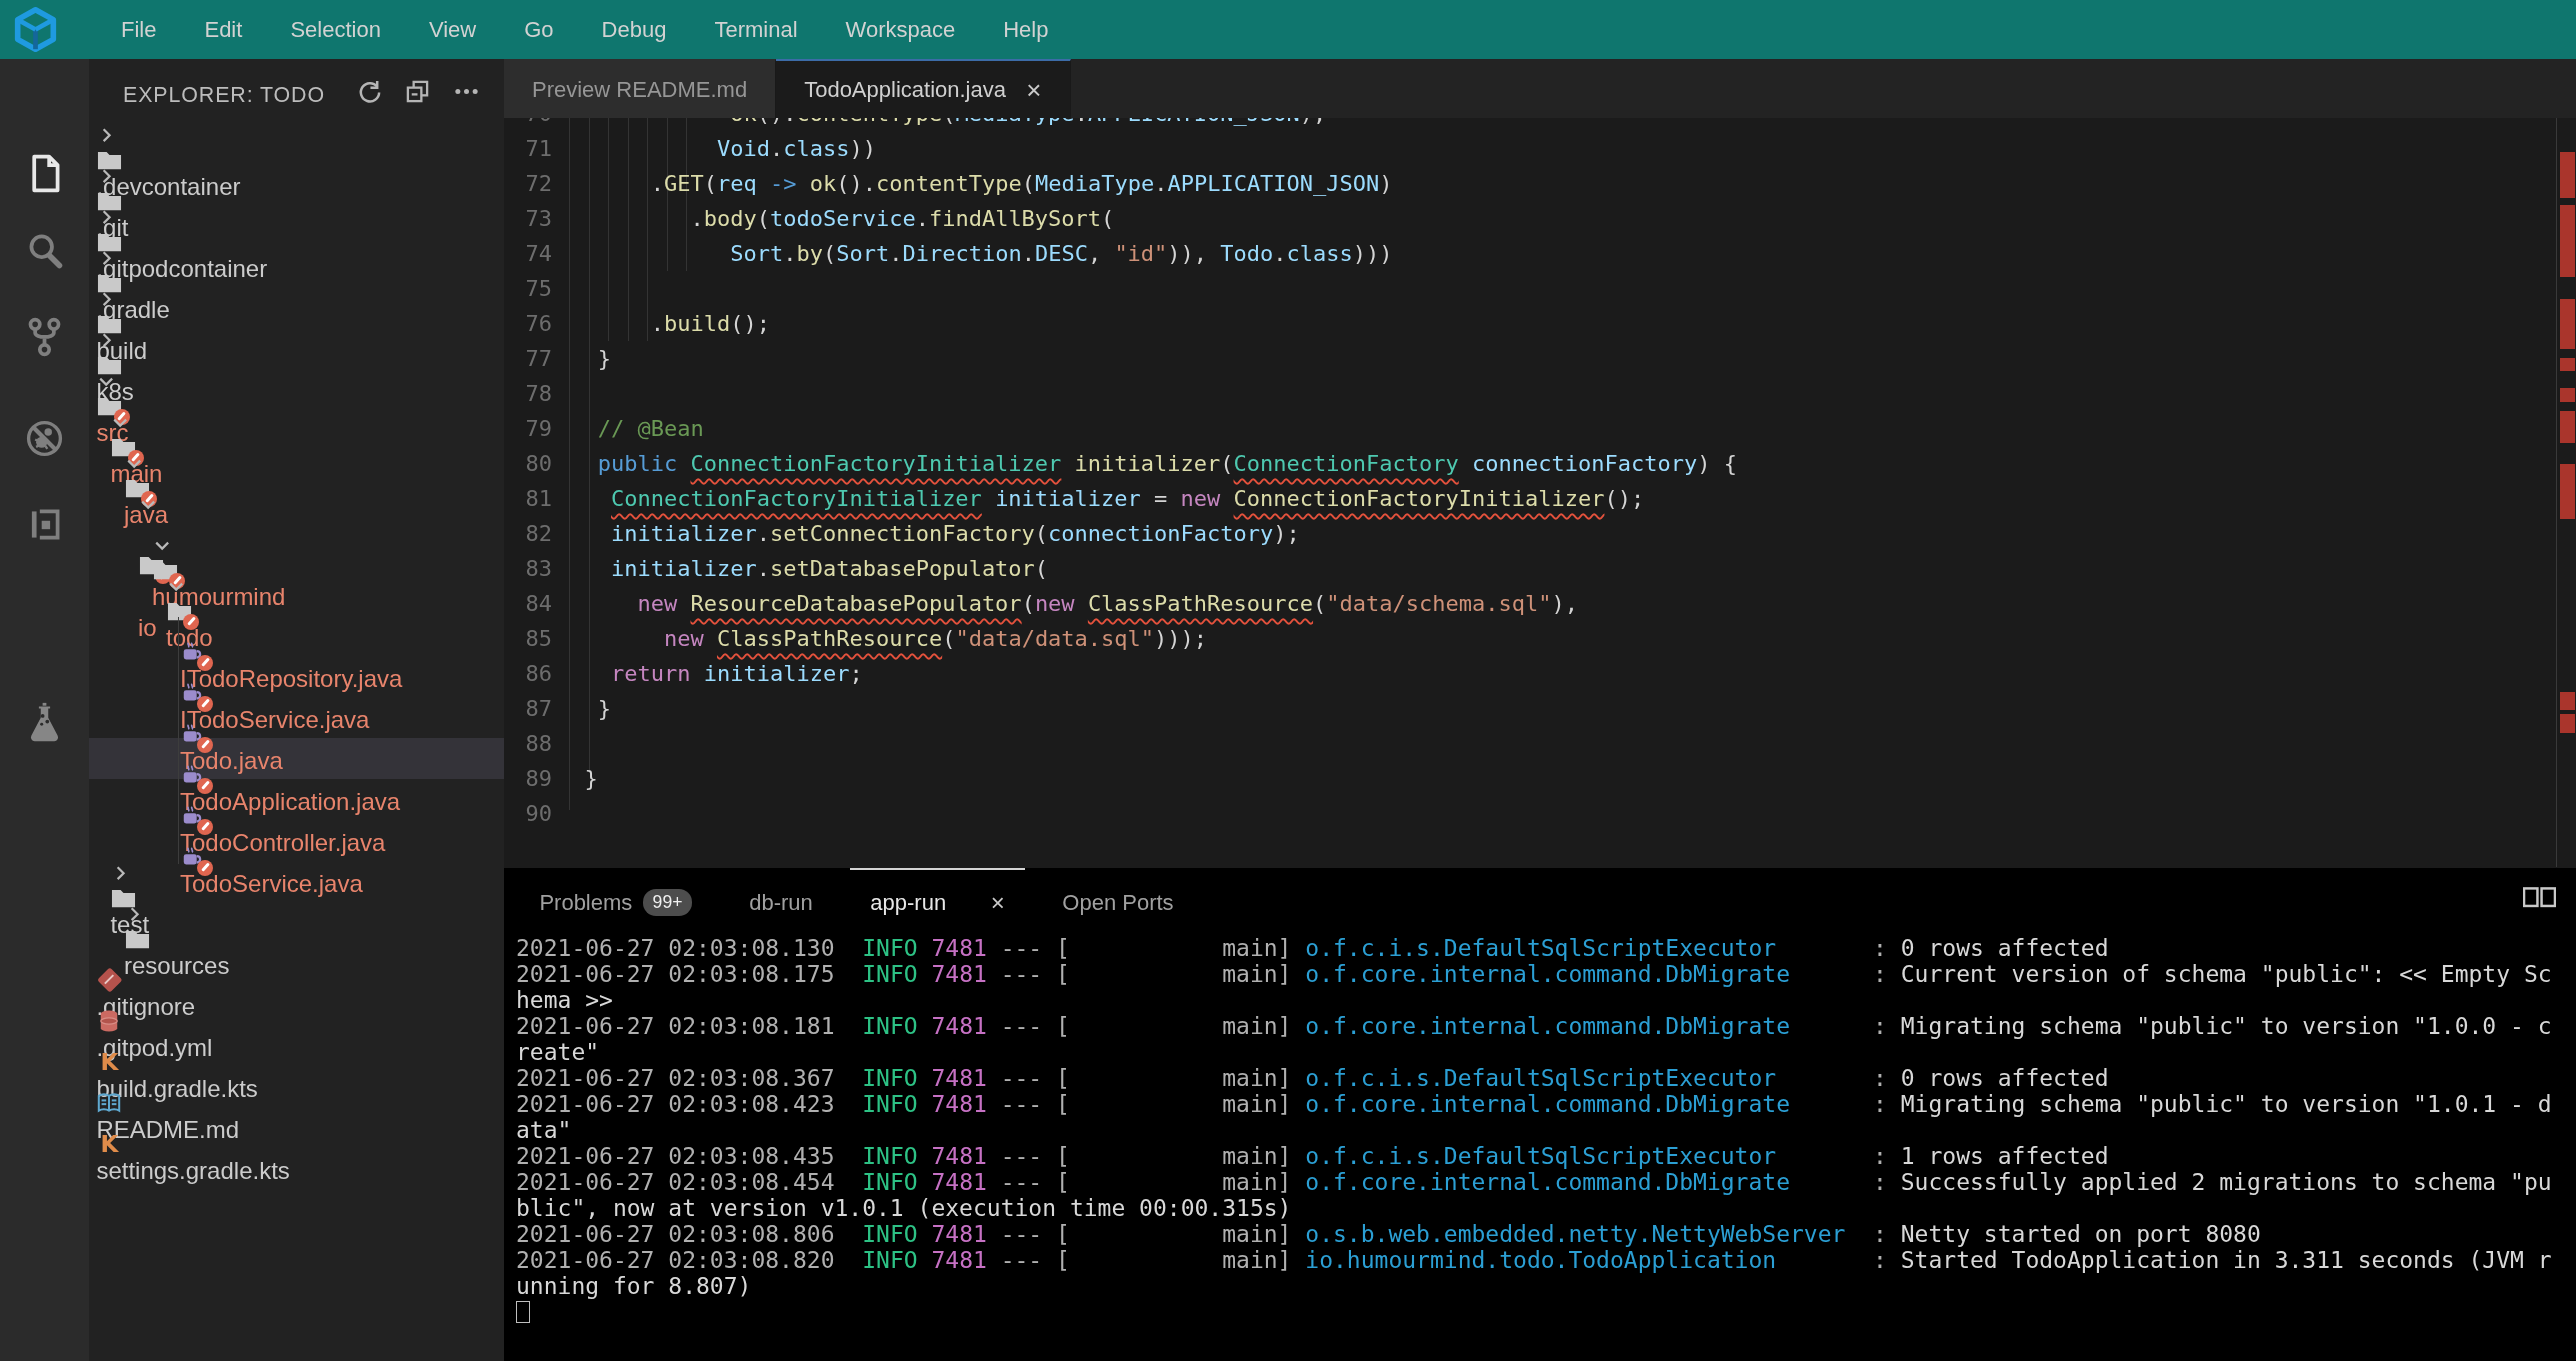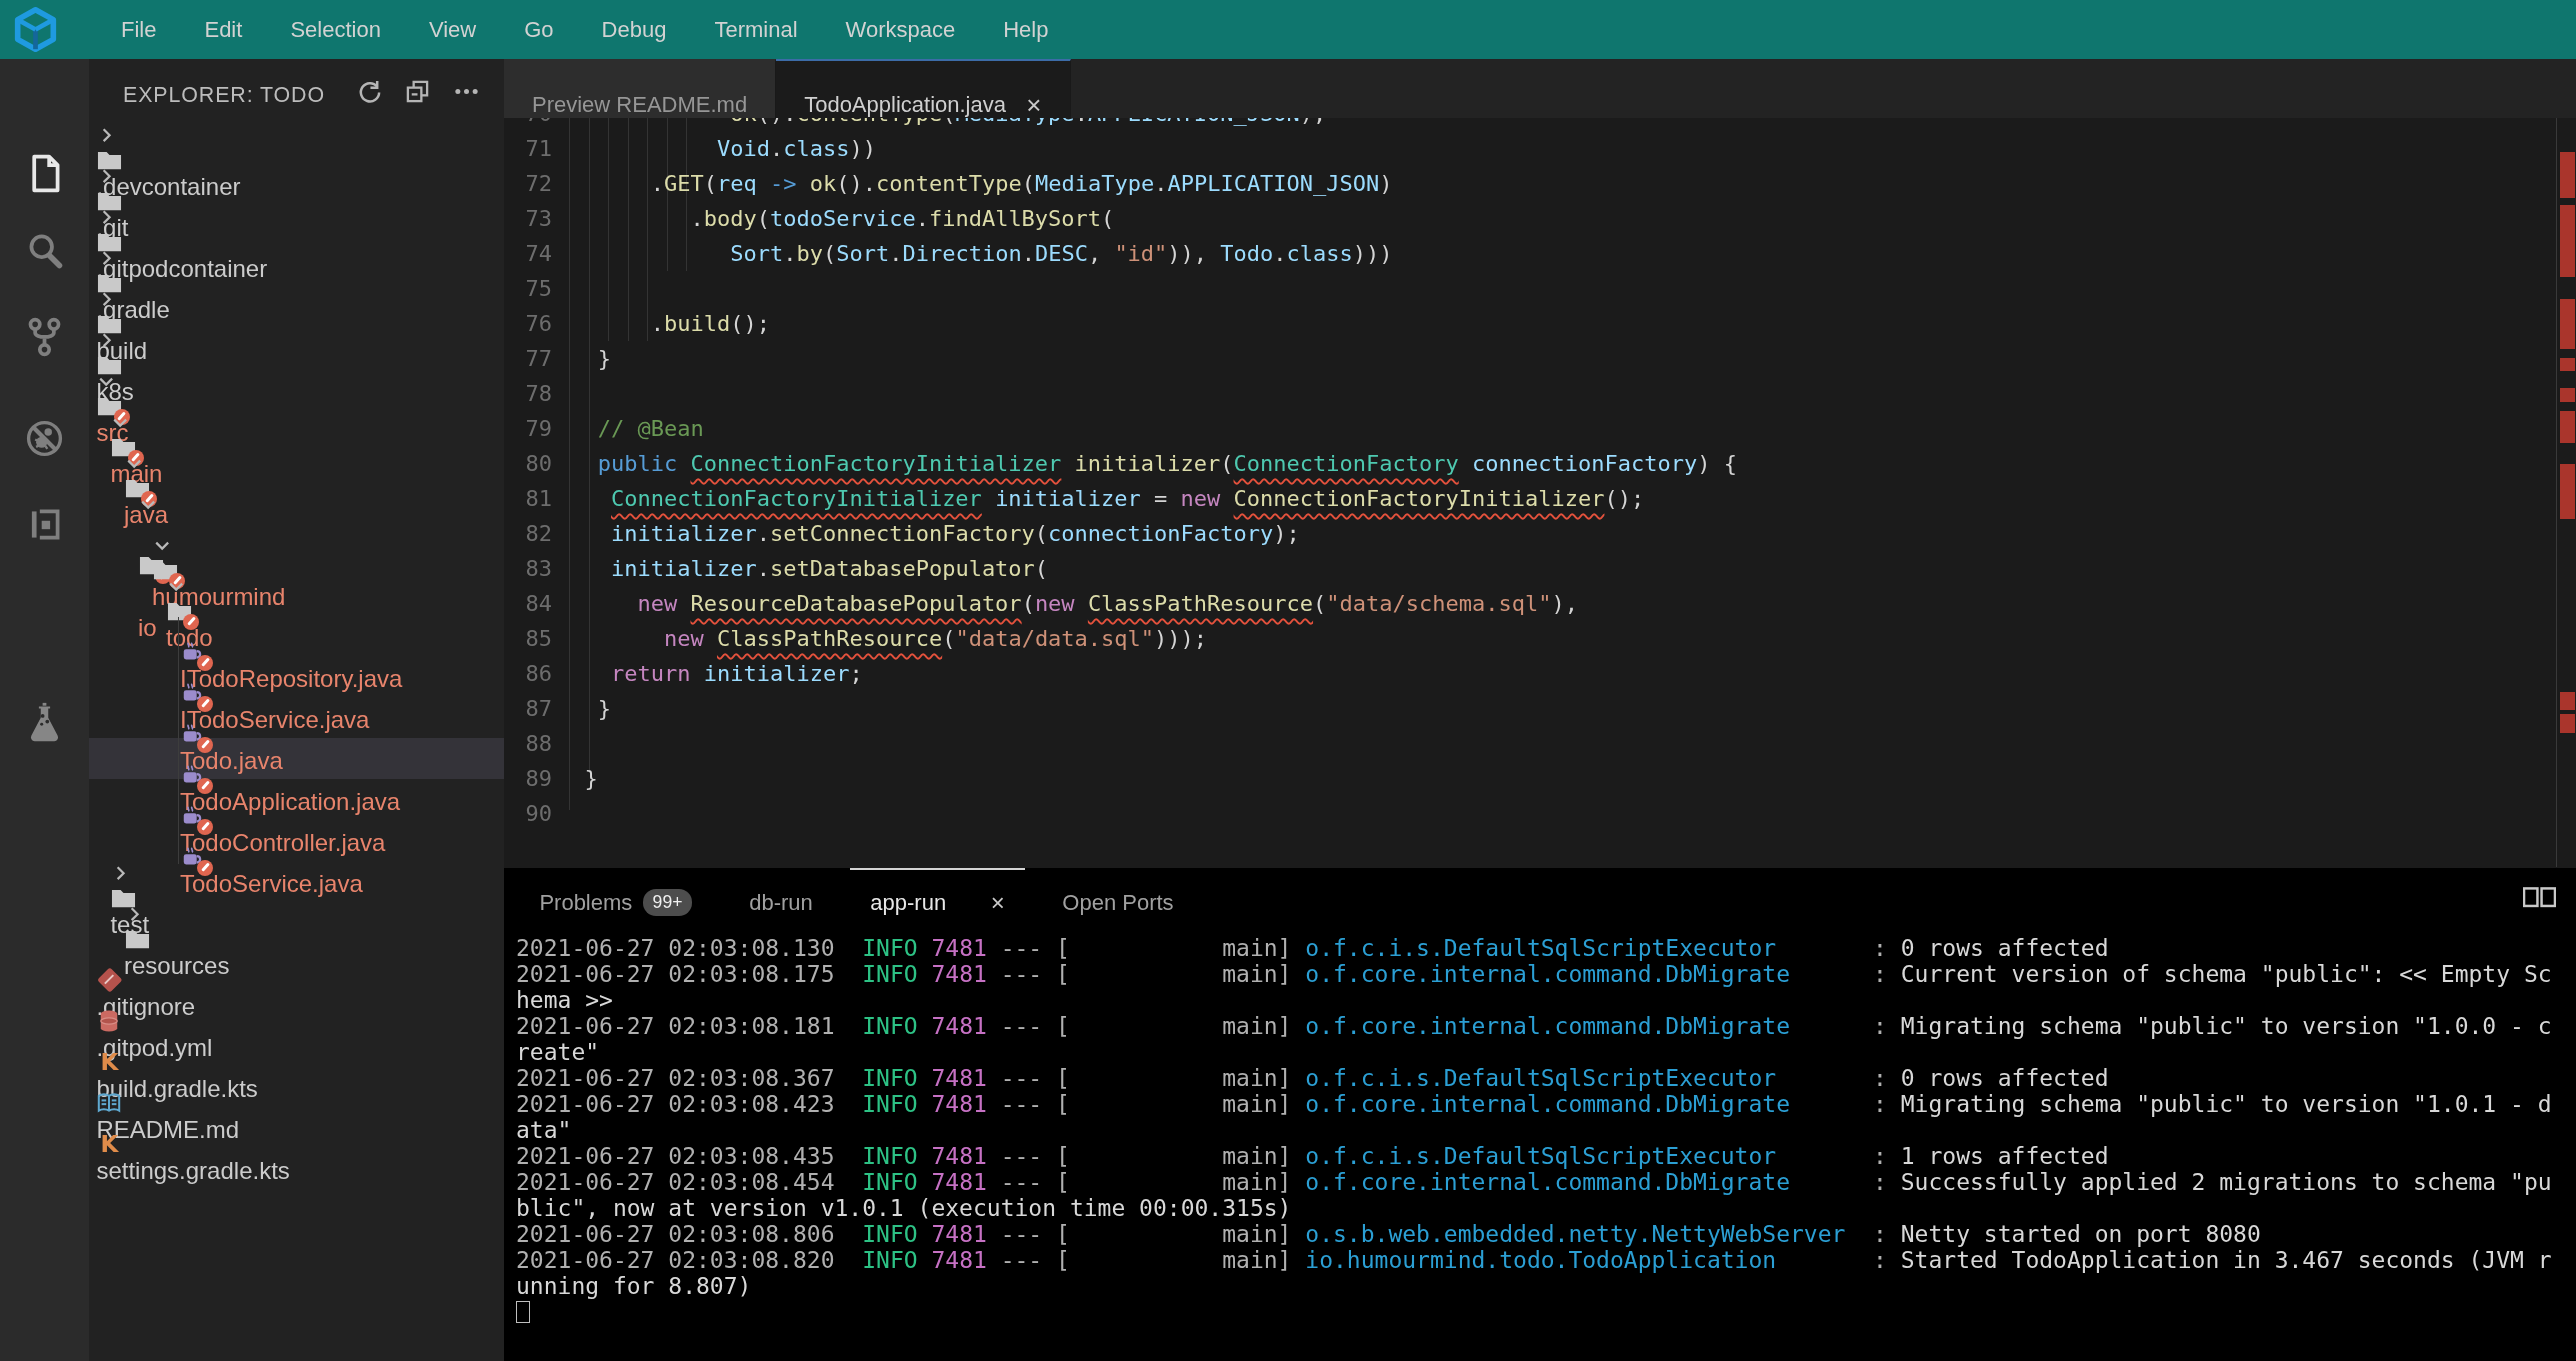--- a/index.html
+++ b/index.html
@@ -41,21 +41,21 @@
     border-radius:50%; background:#e06650; }
   .badge-err::after { content:""; position:absolute; left:6.5px; top:2.8px; width:2.8px; height:10.2px;
     background:#fff; transform:rotate(42deg); border-radius:1.9px; }
   .kicon { color:#e08c4a; font-weight:bold; font-size:23px; font-family:"DejaVu Sans", sans-serif; }
   .diamond { width:17.6px; height:17.6px; background:#b5524c; transform:rotate(45deg); border-radius:2.8px; position:relative; }
   .diamond::after { content:""; position:absolute; left:7.4px; top:2.8px; width:1.9px; height:12px; background:#e8c9c7; }
   .tree-guide { position:absolute; width:0; border-left:1.9px solid #3d3d3d; }
   
   .main { position:absolute; left:504px; top:59px; width:2072px; height:1302px; background:#1b1b1b; }
   .tabbar { position:absolute; left:0; top:0; width:100%; height:59px; background:#232323; display:flex; }
-  .etab { height:59px; display:flex; align-items:flex-end; padding:0 28px; font-size:22px;
+  .etab { height:59px; display:flex; align-items:center; padding:0 28px; font-size:22px;
     color:#969696; background:#2d2d2d; border-right:1.9px solid #191919; border-top:2.8px solid transparent; }
   .etab.active { background:#1b1b1b; color:#d0d0d0; border-top:2.8px solid #3c6ca8; }
   .etab .close { margin-left:20.4px; font-size:26px; color:#c9c9c9; line-height:1; }
   .editor { position:absolute; left:0; top:59px; width:100%; height:749px; overflow:hidden; }
   .codelines { position:absolute; left:0; top:-22px; width:100%; }
   .cl { height:35px; line-height:35px; white-space:pre; font-family:"DejaVu Sans Mono", monospace; font-size:22px; }
   .ln { display:inline-block; width:48px; text-align:right; color:#6d6d6d; margin-right:32.5px; }
   .tok-kw  { color:#569cd6; }
   .tok-ctl { color:#c586c0; }
   .tok-typ { color:#4ec9b0; }
@@ -588,21 +588,21 @@
           <div class="trml"><span class="t-w">hema &gt;&gt;</span></div>
           <div class="trml"><span class="t-d">2021-06-27 02:03:08.181  </span><span class="t-g">INFO</span><span class="t-d"> </span><span class="t-m">7481</span><span class="t-d"> --- [           main] </span><span class="t-c">o.f.core.internal.command.DbMigrate</span><span class="t-d">      : </span><span class="t-w">Migrating schema "public" to version "1.0.0 - c</span></div>
           <div class="trml"><span class="t-w">reate"</span></div>
           <div class="trml"><span class="t-d">2021-06-27 02:03:08.367  </span><span class="t-g">INFO</span><span class="t-d"> </span><span class="t-m">7481</span><span class="t-d"> --- [           main] </span><span class="t-c">o.f.c.i.s.DefaultSqlScriptExecutor</span><span class="t-d">       : </span><span class="t-w">0 rows affected</span></div>
           <div class="trml"><span class="t-d">2021-06-27 02:03:08.423  </span><span class="t-g">INFO</span><span class="t-d"> </span><span class="t-m">7481</span><span class="t-d"> --- [           main] </span><span class="t-c">o.f.core.internal.command.DbMigrate</span><span class="t-d">      : </span><span class="t-w">Migrating schema "public" to version "1.0.1 - d</span></div>
           <div class="trml"><span class="t-w">ata"</span></div>
           <div class="trml"><span class="t-d">2021-06-27 02:03:08.435  </span><span class="t-g">INFO</span><span class="t-d"> </span><span class="t-m">7481</span><span class="t-d"> --- [           main] </span><span class="t-c">o.f.c.i.s.DefaultSqlScriptExecutor</span><span class="t-d">       : </span><span class="t-w">1 rows affected</span></div>
           <div class="trml"><span class="t-d">2021-06-27 02:03:08.454  </span><span class="t-g">INFO</span><span class="t-d"> </span><span class="t-m">7481</span><span class="t-d"> --- [           main] </span><span class="t-c">o.f.core.internal.command.DbMigrate</span><span class="t-d">      : </span><span class="t-w">Successfully applied 2 migrations to schema "pu</span></div>
           <div class="trml"><span class="t-w">blic", now at version v1.0.1 (execution time 00:00.315s)</span></div>
           <div class="trml"><span class="t-d">2021-06-27 02:03:08.806  </span><span class="t-g">INFO</span><span class="t-d"> </span><span class="t-m">7481</span><span class="t-d"> --- [           main] </span><span class="t-c">o.s.b.web.embedded.netty.NettyWebServer</span><span class="t-d">  : </span><span class="t-w">Netty started on port 8080</span></div>
-          <div class="trml"><span class="t-d">2021-06-27 02:03:08.820  </span><span class="t-g">INFO</span><span class="t-d"> </span><span class="t-m">7481</span><span class="t-d"> --- [           main] </span><span class="t-c">io.humourmind.todo.TodoApplication</span><span class="t-d">       : </span><span class="t-w">Started TodoApplication in 3.467 seconds (JVM r</span></div>
+          <div class="trml"><span class="t-d">2021-06-27 02:03:08.820  </span><span class="t-g">INFO</span><span class="t-d"> </span><span class="t-m">7481</span><span class="t-d"> --- [           main] </span><span class="t-c">io.humourmind.todo.TodoApplication</span><span class="t-d">       : </span><span class="t-w">Started TodoApplication in 3.311 seconds (JVM r</span></div>
           <div class="trml"><span class="t-w">unning for 8.807)</span></div>
           <div class="cursor"></div>
         </div>
     </div>
   </div>
 
 </div>
 
 
 </body></html>

